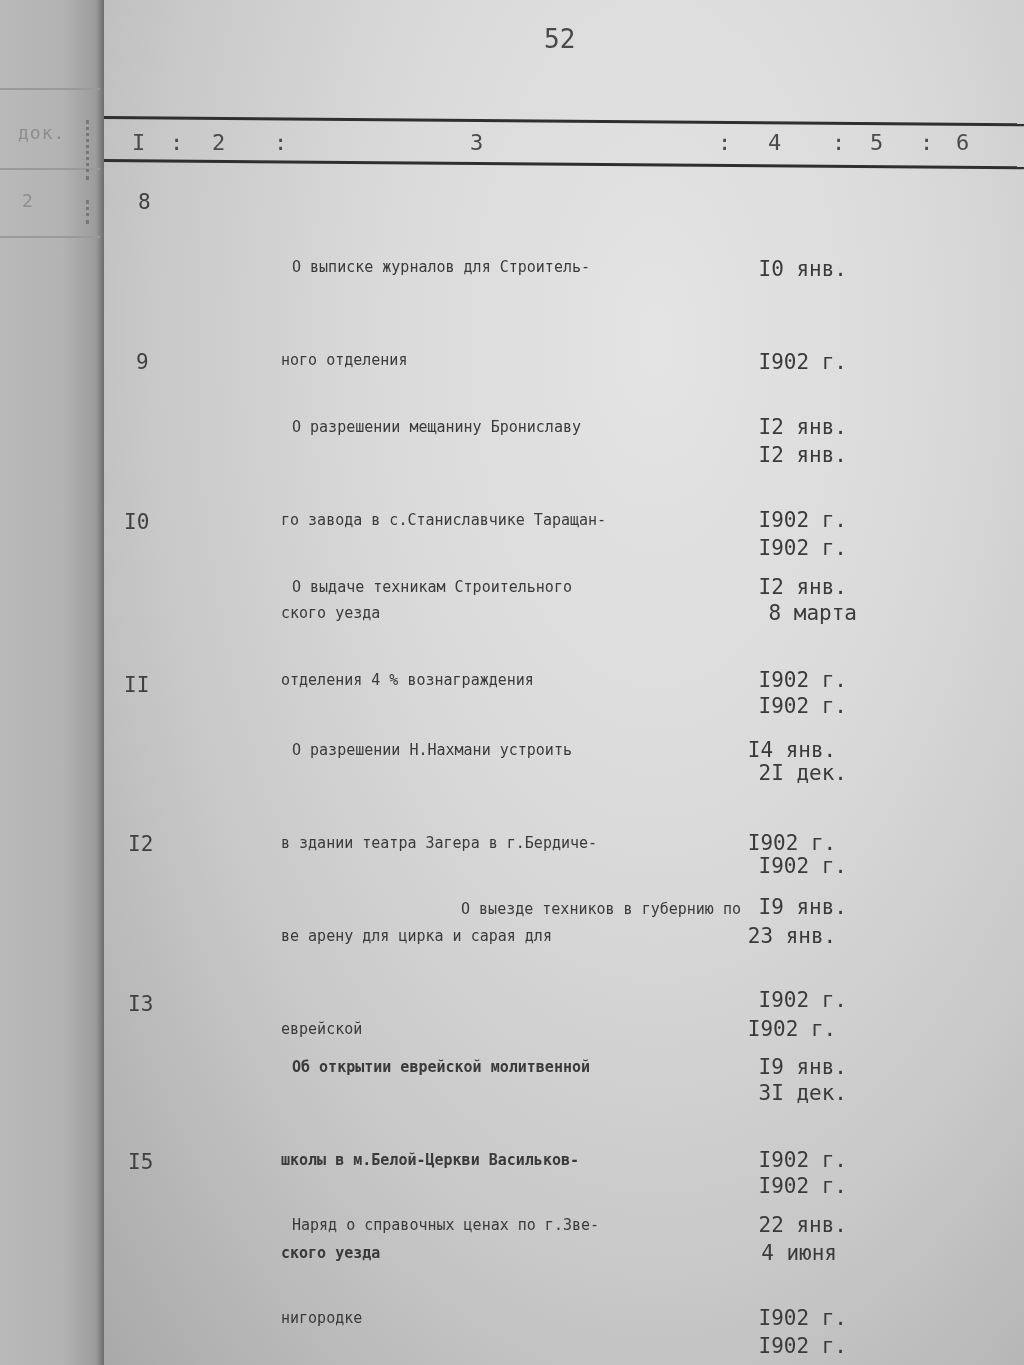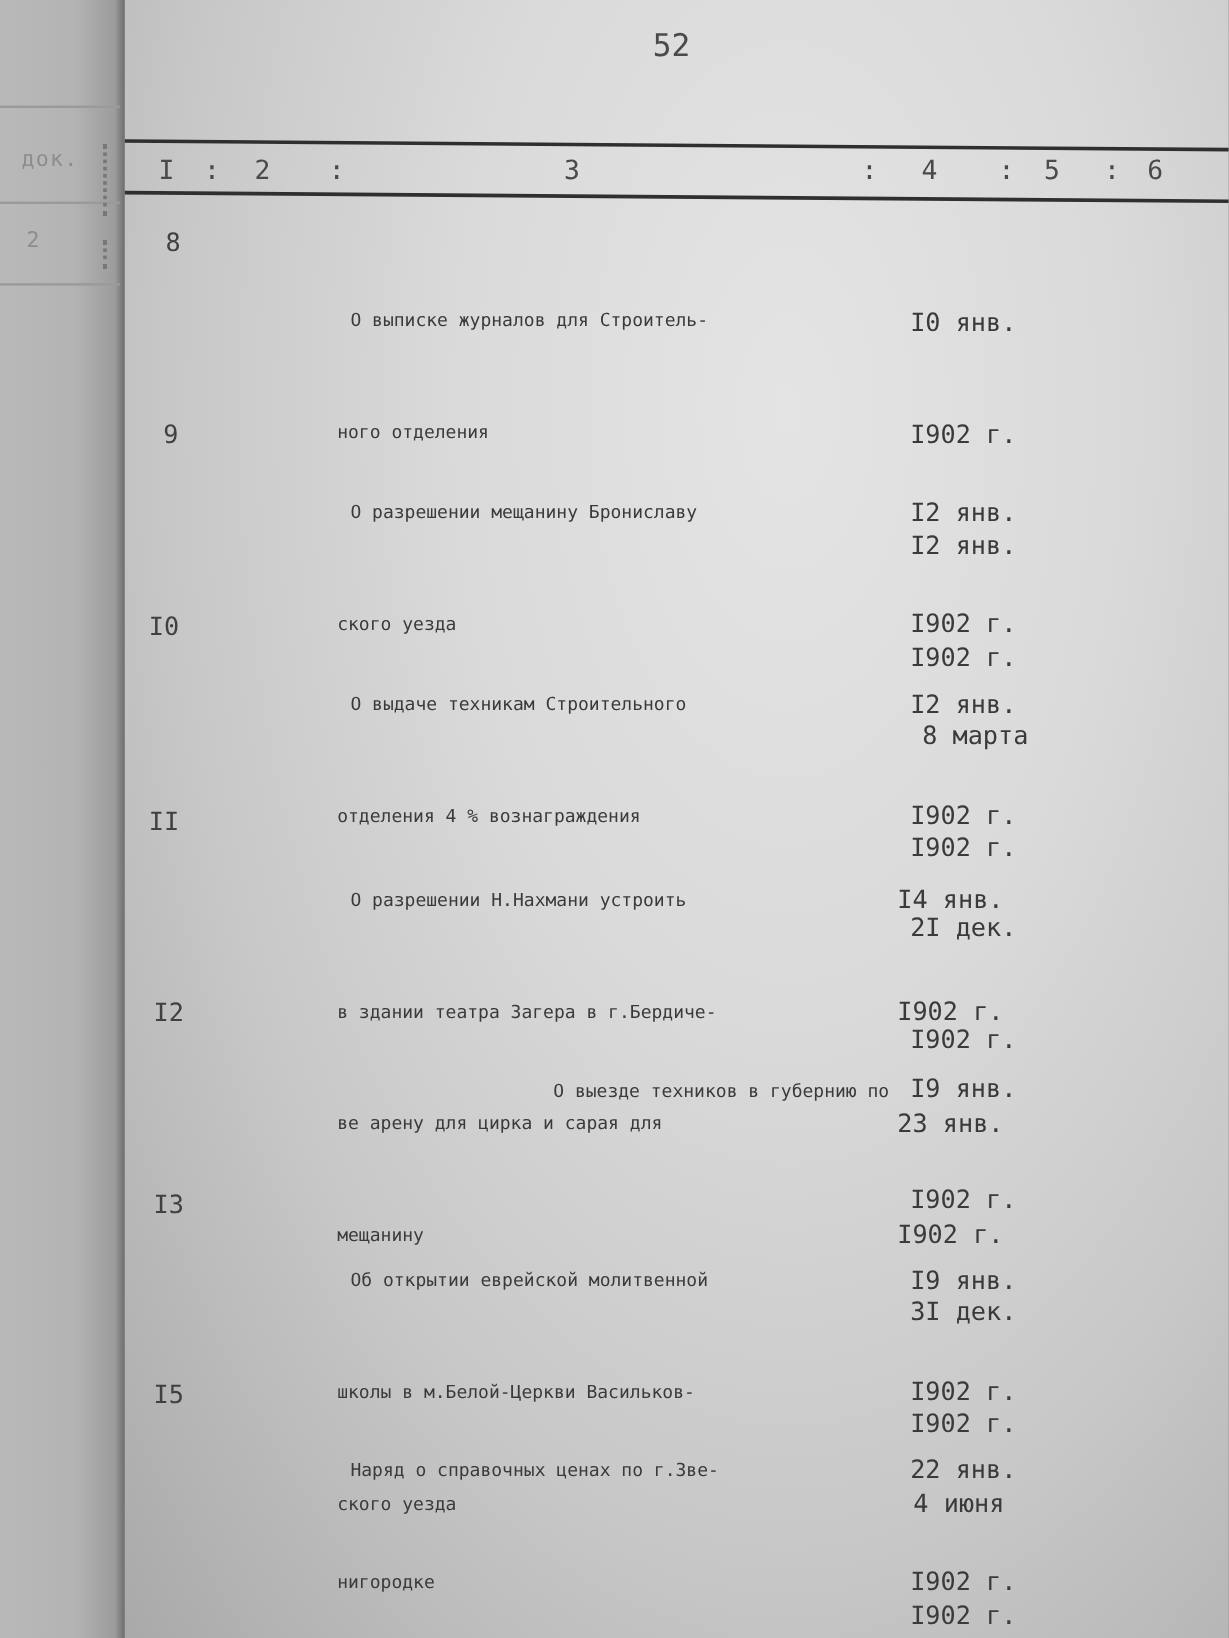--- a/index.html
+++ b/index.html
@@ -140,20 +140,21 @@
       <span class="d">I902 г.</span>
       <span class="d">I2 янв.</span>
       <span class="d">I902 г.</span>
     </div>
   </div>
 
   <div>
     <div class="row-num" style="left:32px; top:350px;">9</div>
     <div class="row-title" style="top:350px;">
       <span class="l indent">О разрешении мещанину Брониславу</span>
+      <span class="l">го завода в с.Станиславчике Таращан-</span>
       <span class="l">ского уезда</span>
     </div>
     <div class="row-dates" style="top:350px; width:120px;">
       <span class="d" style="padding-right:10px;">I2 янв.</span>
       <span class="d" style="padding-right:10px;">I902 г.</span>
       <span class="d">8 марта</span>
       <span class="d" style="padding-right:10px;">I902 г.</span>
     </div>
   </div>
 
@@ -170,21 +171,21 @@
       <span class="d">I902 г.</span>
     </div>
   </div>
 
   <div>
     <div class="row-num" style="left:20px; top:673px;">II</div>
     <div class="row-title" style="top:673px;">
       <span class="l indent">О разрешении Н.Нахмани устроить</span>
       <span class="l">в здании театра Загера в г.Бердиче-</span>
       <span class="l">ве арену для цирка и сарая для</span>
-      <span class="l">мещанину</span>
+      <span class="l">еврейской</span>
     </div>
     <div class="row-dates" style="top:673px;text-align:center;">
       <span class="d">I4 янв.</span>
       <span class="d">I902 г.</span>
       <span class="d">23 янв.</span>
       <span class="d">I902 г.</span>
     </div>
   </div>
 
   <div>
@@ -195,21 +196,21 @@
     <div class="row-dates" style="top:830px;">
       <span class="d">I9 янв.</span>
       <span class="d">I902 г.</span>
       <span class="d">3I дек.</span>
       <span class="d">I902 г.</span>
     </div>
   </div>
 
   <div>
     <div class="row-num" style="left:24px; top:992px;">I3</div>
-    <div class="row-title" style="top:990px;">
+    <div class="row-title" style="top:990px;font-weight:bold;">
       <span class="l indent">Об открытии еврейской молитвенной</span>
       <span class="l">школы в м.Белой-Церкви Васильков-</span>
       <span class="l">ского уезда</span>
     </div>
     <div class="row-dates" style="top:990px;">
       <span class="d">I9 янв.</span>
       <span class="d">I902 г.</span>
       <span class="d" style="padding-right:10px;">4 июня</span>
       <span class="d">I902 г.</span>
     </div>

